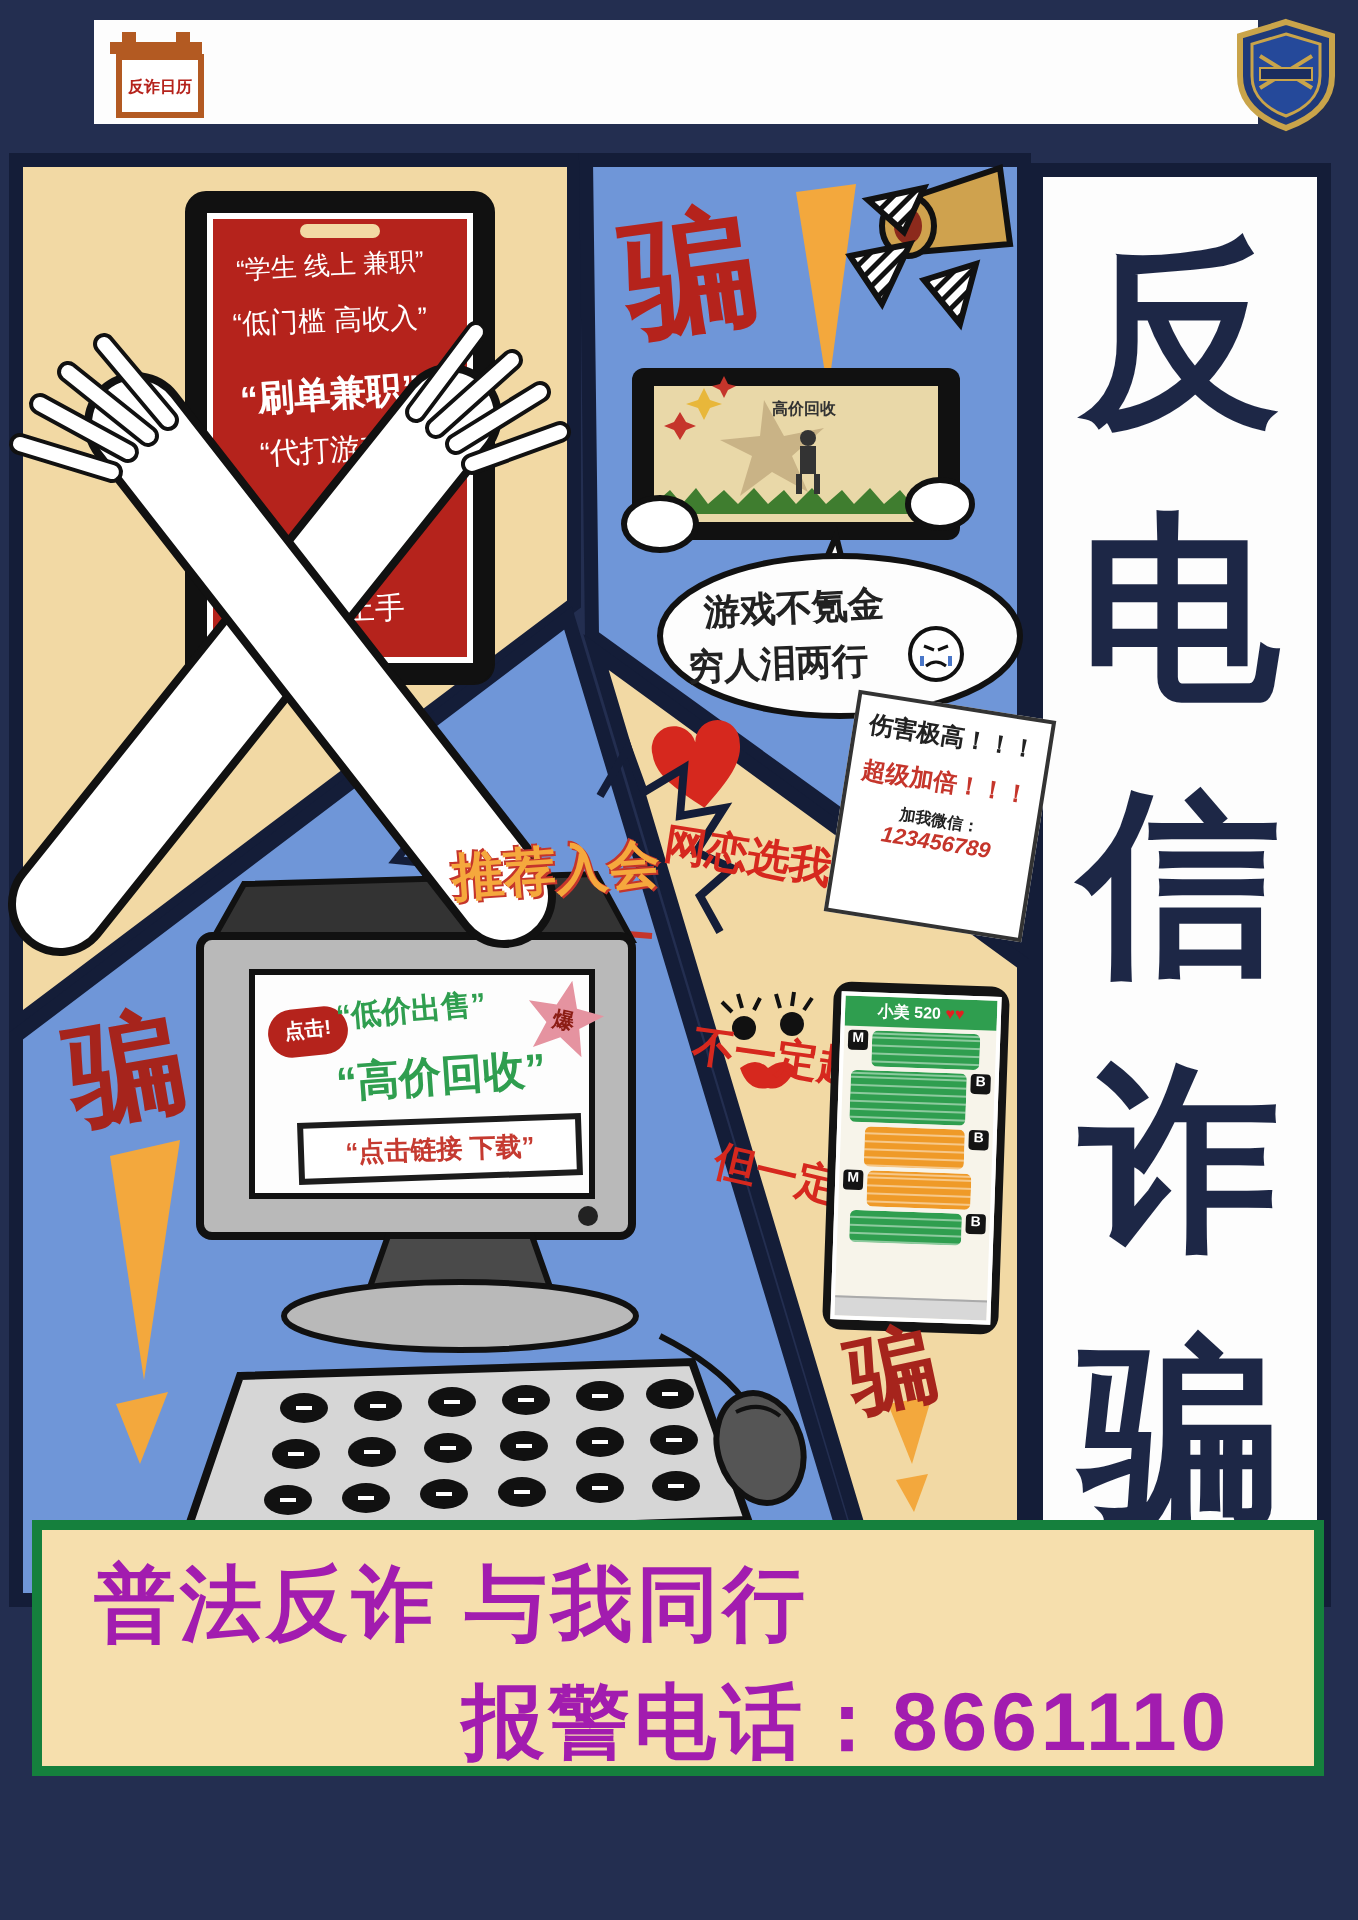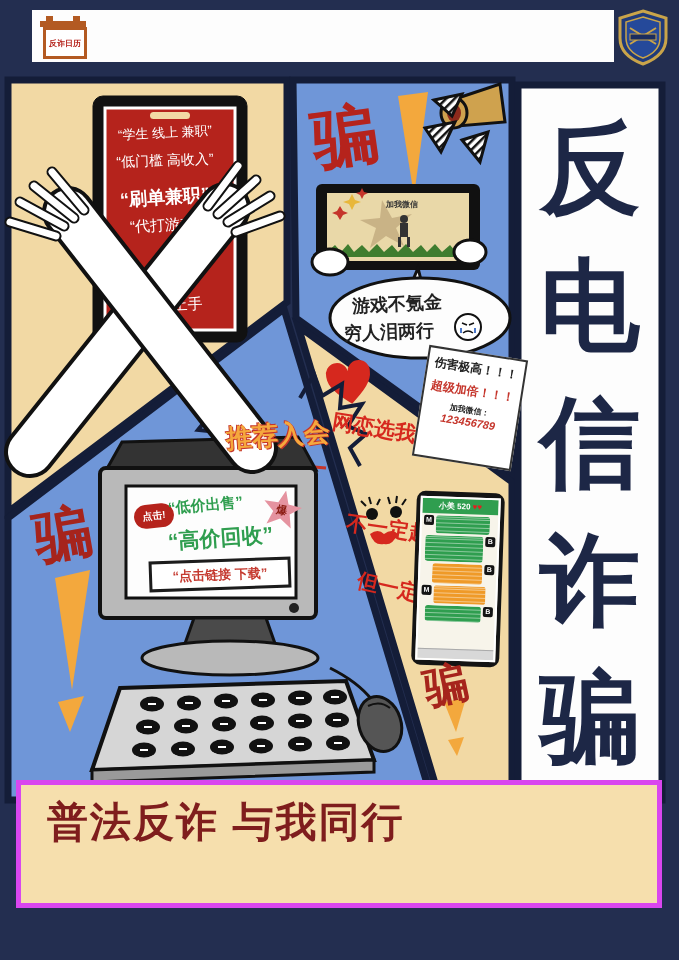--- a/index.html
+++ b/index.html
@@ -1,21 +1,21 @@
 <!DOCTYPE html>
 <html><head>
 <meta charset="utf-8">
 <style>
   html,body{margin:0;padding:0;background:#232e50;}
   #poster{position:relative;width:679px;height:960px;background:#232e50;overflow:hidden;
           font-family:"Liberation Sans",sans-serif;}
   .abs{position:absolute;}
   svg{display:block;}
   
-  #headerbar{left:32px;top:10px;width:582px;height:52px;background:#fdfdfd;display:flex;align-items:center;z-index:5;text-align:right;}
+  #headerbar{left:47px;top:10px;width:582px;height:52px;background:#fdfdfd;display:flex;align-items:center;z-index:5;text-align:right;}
   #logo{position:relative;width:46px;height:40px;margin-left:8px;flex:0 0 auto;}
   #logo .post{position:absolute;top:0;width:7px;height:12px;background:#b35a22;}
   #logo .bar{position:absolute;top:5px;left:0;width:46px;height:6px;background:#b35a22;}
   #logo .plate{position:absolute;top:11px;left:3px;width:38px;height:26px;background:#fff;border:3px solid #b35a22;
                display:flex;align-items:center;justify-content:center;}
   #logo .plate span{font-size:8px;color:#b5231c;font-weight:bold;letter-spacing:0;}
   #header-title{font-size:28px;font-weight:900;color:#141414;margin-left:14px;letter-spacing:1px;}
   #header-slogan{font-size:24px;font-weight:800;color:#1a1a1a;margin-left:62px;letter-spacing:4px;}
   
   .t{position:absolute;white-space:nowrap;}
@@ -56,22 +56,22 @@
              transform:rotate(9deg);z-index:4;padding:6px 4px;box-sizing:border-box;text-align:center;}
   #scam-note .n1{font-size:12px;font-weight:900;color:#222;}
   #scam-note .n2{font-size:12px;font-weight:900;color:#c5352b;margin-top:6px;}
   #scam-note .n3{font-size:8px;font-weight:bold;color:#222;margin-top:5px;}
   #scam-note .n4{font-size:11px;font-weight:bold;color:#c5352b;font-style:italic;}
   
   #vbanner{left:518px;top:85px;width:144px;height:715px;z-index:4;display:flex;flex-direction:column;
            align-items:center;justify-content:space-around;padding:14px 0;box-sizing:border-box;}
   #vbanner span{font-size:100px;font-weight:900;color:#1d2746;line-height:1;}
   
-  #bbanner{left:16px;top:780px;width:646px;height:128px;background:#f6dfad;border:5px solid #d946ef;
-           box-sizing:border-box;z-index:5;color:#7f1d1d;}
+  #bbanner{left:16px;top:760px;width:646px;height:128px;background:#f6dfad;border:5px solid #15803d;
+           box-sizing:border-box;z-index:5;color:#a21caf;}
   #bbanner .b1{font-size:41px;font-weight:900;margin:10px 0 0 26px;letter-spacing:2px;}
   #bbanner .b2{font-size:41px;font-weight:900;margin:4px 0 0 210px;letter-spacing:2px;}
 </style>
 </head>
 <body>
 
 <div id="poster">
 
   <svg class="abs" style="left:0;top:0;z-index:1" width="679" height="960" viewBox="0 0 679 960">
     <defs>
@@ -277,21 +277,21 @@
   </div>
 
   <svg class="abs" style="left:616px;top:8px;z-index:5" width="54" height="58" viewBox="0 0 54 58">
     <path d="M27,3 L50,10 V30 C50,45 38,52 27,56 C16,52 4,45 4,30 V10 Z" fill="#1f3a7a" stroke="#c9a44a" stroke-width="3"></path>
     <path d="M27,9 L44,14 V30 C44,41 35,47 27,50 C19,47 10,41 10,30 V14 Z" fill="#25499a" stroke="#c9a44a" stroke-width="1.5"></path>
     <path d="M14,20 L40,36 M40,20 L14,36" stroke="#c9a44a" stroke-width="2"></path>
     <rect x="14" y="26" width="26" height="6" fill="#1b2d5e" stroke="#c9a44a" stroke-width="1"></rect>
   </svg>
 
   <div class="t red-hand" style="left:312px;top:92px;font-size:66px;transform:rotate(-8deg);z-index:4">骗</div>
-  <div class="t" style="left:386px;top:199px;font-size:8px;color:#333;font-weight:bold;z-index:4">加我微信</div>
+  <div class="t" style="left:386px;top:199px;font-size:8px;color:#333;font-weight:bold;z-index:4">高价回收</div>
   <div class="t" style="left:352px;top:292px;font-size:18px;font-weight:bold;color:#222;transform:rotate(-3deg);z-index:4">游戏不氪金</div>
   <div class="t" style="left:344px;top:320px;font-size:18px;font-weight:bold;color:#222;transform:rotate(-2deg);z-index:4">穷人泪两行</div>
 
   <div id="scam-note" class="abs">
     <div class="n1">伤害极高！！！</div>
     <div class="n2">超级加倍！！！</div>
     <div class="n3">加我微信：</div>
     <div class="n4">123456789</div>
   </div>
 
@@ -342,15 +342,16 @@
   <div id="vbanner" class="abs">
     <span>反</span>
     <span>电</span>
     <span>信</span>
     <span>诈</span>
     <span>骗</span>
   </div>
 
   <div id="bbanner" class="abs">
     <div class="b1">普法反诈  与我同行</div>
+    <div class="b2">报警电话：8661110</div>
   </div>
 
 </div>
 
 </body></html>

